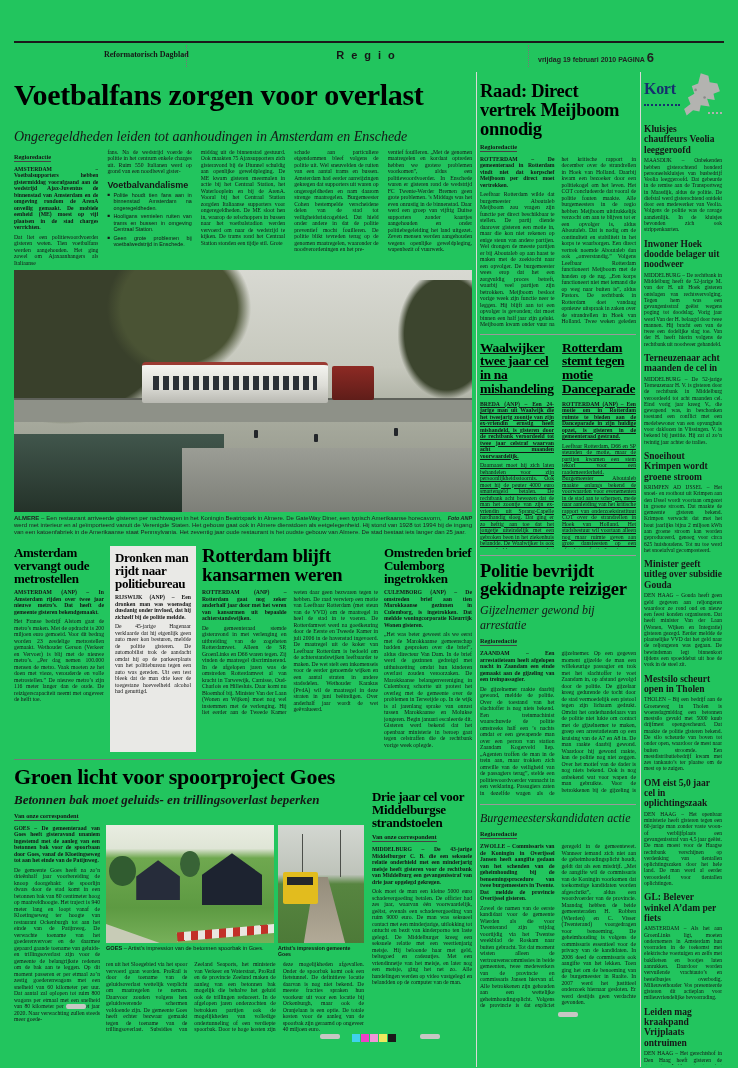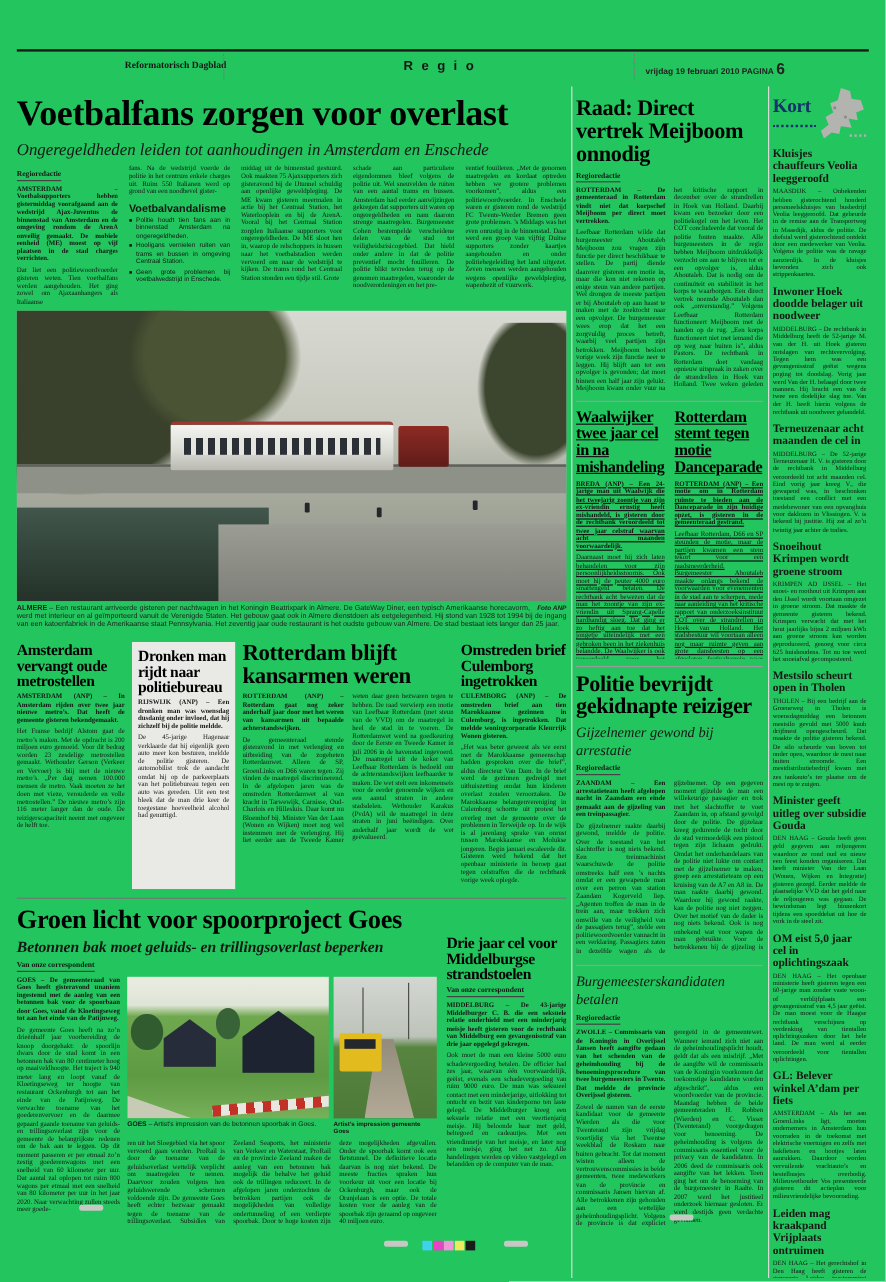--- a/index.html
+++ b/index.html
@@ -20,21 +20,21 @@
   .vr{width:1px;background:#d9d9d6;margin:0 3.5px;}
   .zone-mid{width:156px;}
   .zone-kort{width:78px;}
 
   .hl{font-weight:700;line-height:1.02;color:#000;letter-spacing:-0.3px;}
   .hl-xl{font-size:30px;margin-top:8px;}
   .hl-goes{font-size:22px;}
   .hl-lg{font-size:18.5px;}
   .hl-md2{font-size:19px;}
   .hl-md{font-size:13px;}
-  .subhead{font-style:italic;font-size:14px;margin:7px 0 4px;}
+  .subhead{font-style:italic;font-size:14px;margin:18px 0 4px;}
   .subhead-sm{font-style:italic;font-size:12px;margin:4px 0 2px;}
   .byline{font-size:6.3px;font-weight:700;border-bottom:0.5px solid #444;width:fit-content;
           padding-bottom:1px;margin:4px 0 4px;}
   .bodytext{font-size:5.7px;line-height:1.14;text-align:justify;}
   .lede{font-weight:700;margin-bottom:3px;}
   .lead-cols{display:flex;gap:9px;height:116px;overflow:hidden;margin-top:4px;}
   .lead-col{flex:1;overflow:hidden;}
   .factbox{font-family:"Liberation Sans",sans-serif;margin-top:5px;}
   .factbox-title{font-size:9px;font-weight:700;margin-bottom:2px;}
   .factbox li{list-style:none;font-size:5.4px;line-height:1.2;margin:0 0 2px 0;padding-left:6px;position:relative;}
@@ -298,21 +298,21 @@
         <div class="hl hl-lg">Politie bevrijdt gekidnapte reiziger</div>
         <div class="subhead-sm">Gijzelnemer gewond bij arrestatie</div>
         <div class="byline">Regioredactie</div>
         <div class="cols-2 politie-cols bodytext">
           <div class="lede">ZAANDAM – Een arrestatieteam heeft afgelopen nacht in Zaandam een einde gemaakt aan de gijzeling van een treinpassagier.</div>
           <div>De gijzelnemer raakte daarbij gewond, meldde de politie. Over de toestand van het slachtoffer is nog niets bekend. Een treinmachinist waarschuwde de politie omstreeks half een ’s nachts omdat er een gewapende man over een perron van station Zaandam Kogerveld liep. „Agenten troffen de man in de trein aan, maar trokken zich omwille van de veiligheid van de passagiers terug”, stelde een politiewoordvoerder vannacht in een verklaring. Passagiers zaten in dezelfde wagen als de gijzelnemer. Op een gegeven moment gijzelde de man een willekeurige passagier en trok met het slachtoffer te voet Zaandam in, op afstand gevolgd door de politie. De gijzelaar kreeg gedurende de tocht door de stad vermoedelijk een pistool tegen zijn lichaam gedrukt. Omdat het onderhandelaars van de politie niet lukte om contact met de gijzelnemer te maken, greep een arrestatieteam op een kruising van de A7 en A8 in. De man raakte daarbij gewond. Waardoor hij gewond raakte, kan de politie nog niet zeggen. Over het motief van de dader is nog niets bekend. Ook is nog onbekend wat voor wapen de man gebruikte. Voor de betrokkenen bij de gijzeling is slachtofferhulp ingeschakeld. De snelwegen A7 en A8 zijn vannacht korte tijd afgezet geweest voor sporenonderzoek.</div>
         </div>
       </div>
       <div class="mdiv"></div>
       <div>
-        <div class="subhead-sm">Burgemeesterskandidaten betalen</div>
+        <div class="subhead-sm">Burgemeesterskandidaten actie</div>
         <div class="byline">Regioredactie</div>
         <div class="cols-2 cdk-cols bodytext">
           <div class="lede">ZWOLLE – Commissaris van de Koningin in Overijssel Jansen heeft aangifte gedaan van het schenden van de geheimhouding bij de benoemingsprocedure van twee burgemeesters in Twente. Dat meldde de provincie Overijssel gisteren.</div>
           <div>Zowel de namen van de eerste kandidaat voor de gemeente Wierden als die voor Twenterand zijn vrijdag voortijdig via het Twentse weekblad de Roskam naar buiten gebracht. Tot dat moment wisten alleen de vertrouwenscommissies in beide gemeenten, twee medewerkers van de provincie en commissaris Jansen hiervan af. Alle betrokkenen zijn gehouden aan een wettelijke geheimhoudingsplicht. Volgens de provincie is dat expliciet geregeld in de gemeentewet. Wanneer iemand zich niet aan de geheimhoudingsplicht houdt, geldt dat als een misdrijf. „Met de aangifte wil de commissaris van de Koningin voorkomen dat toekomstige kandidaten worden afgeschrikt”, aldus een woordvoerder van de provincie. Maandag hebben de beide gemeenteraden H. Robben (Wierden) en C. Visser (Twenterand) voorgedragen voor benoeming. De geheimhouding is volgens de commissaris essentieel voor de privacy van de kandidaten. In 2006 deed de commissaris ook aangifte van het lekken. Toen ging het om de benoeming van de burgemeester in Raalte. In 2007 werd het justitieel onderzoek hiernaar gesloten. Er werd destijds geen verdachte gevonden.</div>
         </div>
       </div>
     </div>
 
     <div class="vr"></div>
 
@@ -340,26 +340,26 @@
       </div>
       <div class="kort-item">
         <div class="hl-k">Terneuzenaar acht maanden de cel in</div>
         <div class="kort-body">MIDDELBURG – De 52-jarige Terneuzenaar H. V. is gisteren door de rechtbank in Middelburg veroordeeld tot acht maanden cel. Eind vorig jaar kreeg V., die gewapend was, in beschonken toestand een conflict met een medebewoner van een opvanghuis voor daklozen in Vlissingen. V. is bekend bij justitie. Hij zat al zo’n twintig jaar achter de tralies.</div>
       </div>
       <div class="kort-item">
         <div class="hl-k">Snoeihout Krimpen wordt groene stroom</div>
         <div class="kort-body">KRIMPEN AD IJSSEL – Het snoei- en roothout uit Krimpen aan den IJssel wordt voortaan omgezet in groene stroom. Dat maakte de gemeente gisteren bekend. Krimpen verwacht dat met het hout jaarlijks bijna 2 miljoen kWh aan groene stroom kan worden geproduceerd, genoeg voor circa 625 huishoudens. Tot nu toe werd het snoeiafval gecomposteerd.</div>
       </div>
       <div class="kort-item">
+        <div class="hl-k">Minister geeft uitleg over subsidie Gouda</div>
+        <div class="kort-body">DEN HAAG – Gouda heeft geen geld gegeven aan reljongeren waardoor ze rond oud en nieuw een feest konden organiseren. Dat heeft minister Van der Laan (Wonen, Wijken en Integratie) gisteren gezegd. Eerder meldde de plaatselijke VVD dat het geld naar de reljongeren was gegaan. De bewindsman legt binnenkort tijdens een spoeddebat uit hoe de vork in de steel zit.</div>
+      </div>
+      <div class="kort-item">
         <div class="hl-k">Mestsilo scheurt open in Tholen</div>
         <div class="kort-body">THOLEN – Bij een bedrijf aan de Groeneweg in Tholen is woensdagmiddag een betonnen mestsilo gevuld met 5000 kuub drijfmest opengescheurd. Dat maakte de politie gisteren bekend. De silo scheurde van boven tot onder open, waardoor de mest naar buiten stroomde. Een mestdistributiebedrijf kwam met zes tankauto’s ter plaatse om de mest op te zuigen.</div>
-      </div>
-      <div class="kort-item">
-        <div class="hl-k">Minister geeft uitleg over subsidie Gouda</div>
-        <div class="kort-body">DEN HAAG – Gouda heeft geen geld gegeven aan reljongeren waardoor ze rond oud en nieuw een feest konden organiseren. Dat heeft minister Van der Laan (Wonen, Wijken en Integratie) gisteren gezegd. Eerder meldde de plaatselijke VVD dat het geld naar de reljongeren was gegaan. De bewindsman legt binnenkort tijdens een spoeddebat uit hoe de vork in de steel zit.</div>
       </div>
       <div class="kort-item">
         <div class="hl-k">OM eist 5,0 jaar cel in oplichtingszaak</div>
         <div class="kort-body">DEN HAAG – Het openbaar ministerie heeft gisteren tegen een 60-jarige man zonder vaste woon- of verblijfplaats een gevangenisstraf van 4,5 jaar geëist. De man moest voor de Haagse rechtbank verschijnen op verdenking van tientallen oplichtingszaken door het hele land. De man werd al eerder veroordeeld voor tientallen oplichtingen.</div>
       </div>
       <div class="kort-item">
         <div class="hl-k">GL: Belever winkel A’dam per fiets</div>
         <div class="kort-body">AMSTERDAM – Als het aan GroenLinks ligt, moeten ondernemers in Amsterdam hun voorraden in de toekomst met elektrische voertuigen en zelfs met bakfietsen en bootjes laten aanrukken. Daardoor worden vervuilende vrachtauto’s en bestelbusjes overbodig. Milieuwethouder Vos presenteerde gisteren dit actieplan voor milieuvriendelijke bevoorrading.</div>
       </div>
       <div class="kort-item">

